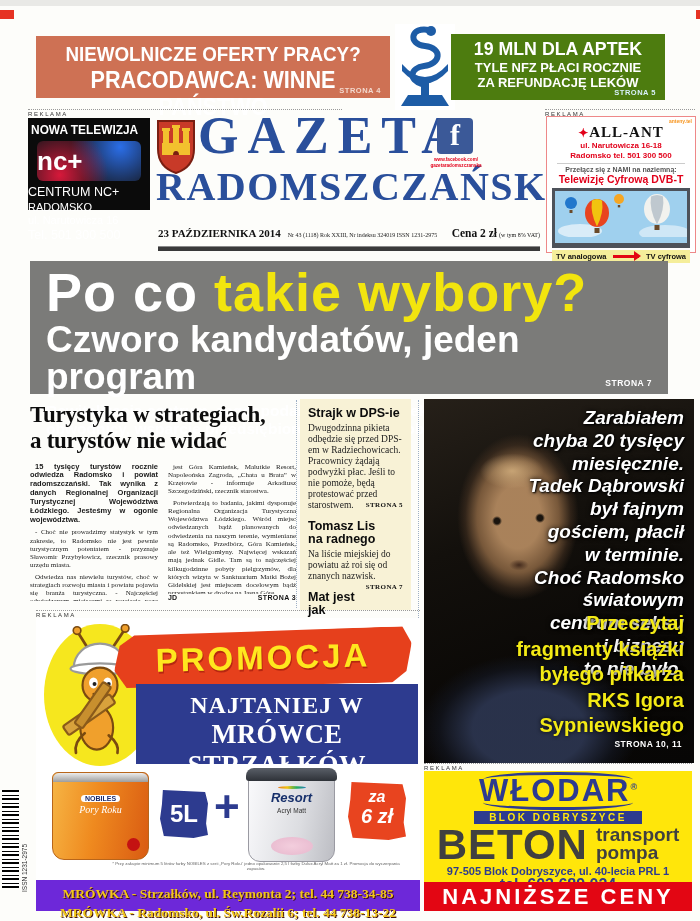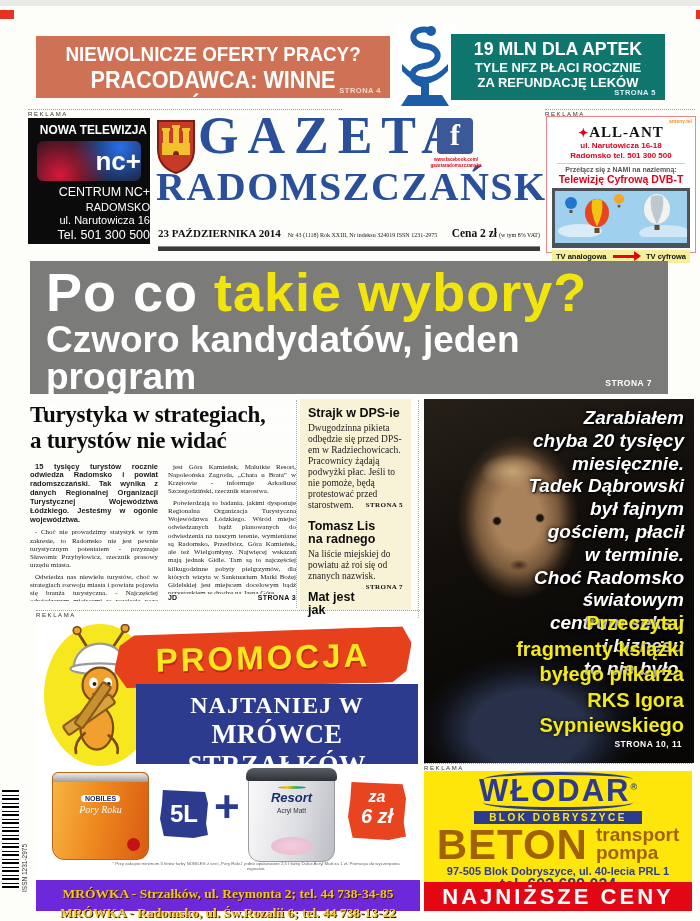--- a/index.html
+++ b/index.html
@@ -11,39 +11,39 @@
   
   .crop{position:absolute;top:4px;width:14px;height:9px;background:#e63323;}
   #crop-l{left:0;} #crop-r{right:1px;}
 
   
   #banner-left{left:36px;top:30px;width:354px;height:62px;background:#ce7154;color:#fff;text-align:center;}
   #banner-left .l1{font-size:20px;font-weight:800;margin-top:7px;transform:scaleX(.94);}
   #banner-left .l2{font-size:23px;font-weight:800;margin-top:1px;transform:scaleX(.94);}
   .banner-ref{position:absolute;right:9px;bottom:3px;font-size:7.5px;font-weight:700;color:#f3d9ce;letter-spacing:.5px;}
   #banner-right{left:399px;top:28px;width:266px;height:66px;background:#fff;}
-  #banner-right .blue{position:absolute;left:52px;top:0;right:0;bottom:0;background:#0f766e;color:#fff;text-align:center;}
+  #banner-right .blue{position:absolute;left:52px;top:0;right:0;bottom:0;background:#4d7c0f;color:#fff;text-align:center;}
   #banner-right .l1{font-size:18.5px;font-weight:800;margin-top:4px;transform:scaleX(.96);}
   #banner-right .l2,#banner-right .l3{font-size:13.5px;font-weight:700;transform:scaleX(.96);}
   #banner-right .banner-ref{color:#d8f1fb;}
   #pharma-icon{position:absolute;left:-4px;top:-10px;width:60px;height:86px;background:#fff;}
 
   
   .reklama{position:absolute;font-size:6px;letter-spacing:1.6px;color:#333;
            border-top:1px dotted #999;padding-top:1px;}
   #rek-nc{left:28px;top:103px;width:314px;}
   #rek-allant{left:545px;top:103px;width:150px;}
   #rek-mrowka{left:36px;top:604px;width:384px;}
   #rek-wlodar{left:424px;top:757px;width:268px;}
   .vsep{position:absolute;width:0;border-left:1px dotted #9fb0c6;}
   #vsep1{left:296px;top:394px;height:208px;}
   #vsep2{left:418px;top:394px;height:362px;}
 
   
-  #nc-ad{left:28px;top:112px;width:122px;height:126px;background:#0b0b0b;color:#fff;text-align:right;}
+  #nc-ad{left:28px;top:112px;width:122px;height:92px;background:#0b0b0b;color:#fff;text-align:left;}
   #nc-ad .hd{font-size:12.5px;font-weight:800;margin-top:5px;transform:scaleX(.95);}
   #nc-logo{margin:4px 9px;height:40px;border-radius:6px;background:
       radial-gradient(circle at 22% 85%,rgba(225,25,60,.95),rgba(225,25,60,0) 55%),
       radial-gradient(circle at 80% 15%,rgba(45,120,255,.9),rgba(45,120,255,0) 55%),#15151a;
       line-height:40px;font-size:26px;font-weight:800;}
   #nc-ad .ln{font-size:11px;line-height:1.25;}
   #nc-ad .ln.b{font-size:12.5px;}
 
   
   #crest{left:156px;top:112px;width:40px;height:58px;}
@@ -166,21 +166,21 @@
   #wlodar{left:424px;top:765px;width:268px;height:140px;background:#ffe60a;text-align:center;}
   #wl-brand{position:relative;width:170px;margin:4px auto 0;color:#2d3b8f;font-weight:800;
             font-size:31px;letter-spacing:2px;line-height:1.05;}
   #wl-brand::before{content:"";position:absolute;left:6%;right:6%;top:-3px;height:12px;
             border-top:3px solid #2d3b8f;border-radius:50%;}
   #wl-brand::after{content:"";position:absolute;left:6%;right:6%;bottom:-2px;height:12px;
             border-bottom:3px solid #2d3b8f;border-radius:50%;}
   #wl-brand sup{font-size:9px;letter-spacing:0;}
   #wl-loc{width:168px;margin:3px auto 0;background:#2d3b8f;color:#ffe60a;font-size:10px;
           font-weight:700;letter-spacing:2.5px;padding:1px 0;}
-  #wl-beton{display:flex;justify-content:center;align-items:center;gap:8px;margin-top:1px;color:#a16207;}
+  #wl-beton{display:flex;justify-content:center;align-items:center;gap:8px;margin-top:1px;color:#404040;}
   #wl-beton .bt{font-size:42px;font-weight:800;letter-spacing:1px;line-height:.95;}
   #wl-beton .sv{text-align:left;font-size:19px;font-weight:800;line-height:.95;}
   #wl-addr{font-size:11px;font-weight:800;color:#2d3b8f;margin-top:1px;}
   #wl-phone{font-size:16px;font-weight:800;color:#2d3b8f;line-height:1.05;}
   #wl-slogan{position:absolute;left:0;right:0;bottom:0;height:29px;background:#e30613;color:#fff;
              font-size:22px;font-weight:800;letter-spacing:3px;line-height:29px;}
 
   
   #barcode{left:2px;top:782px;width:34px;height:104px;}
   #barcode .bars{position:absolute;left:0;top:2px;width:17px;height:98px;

